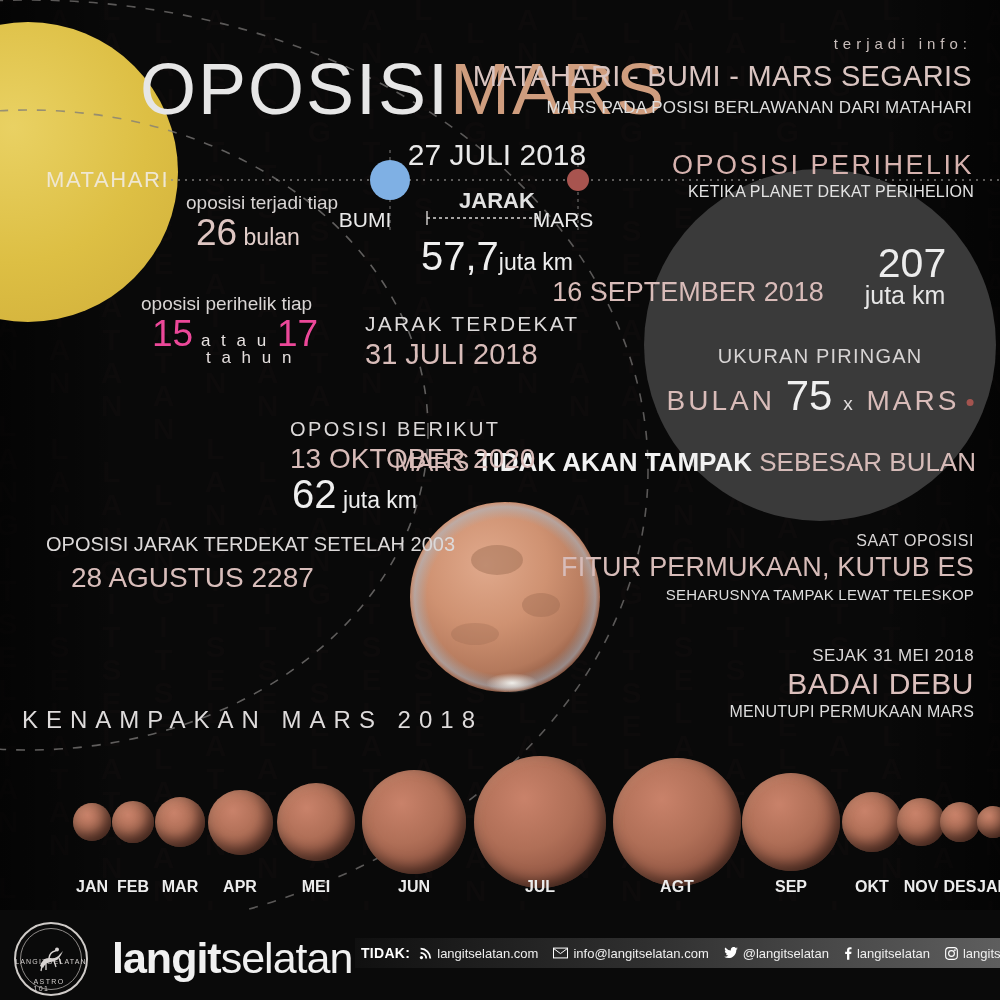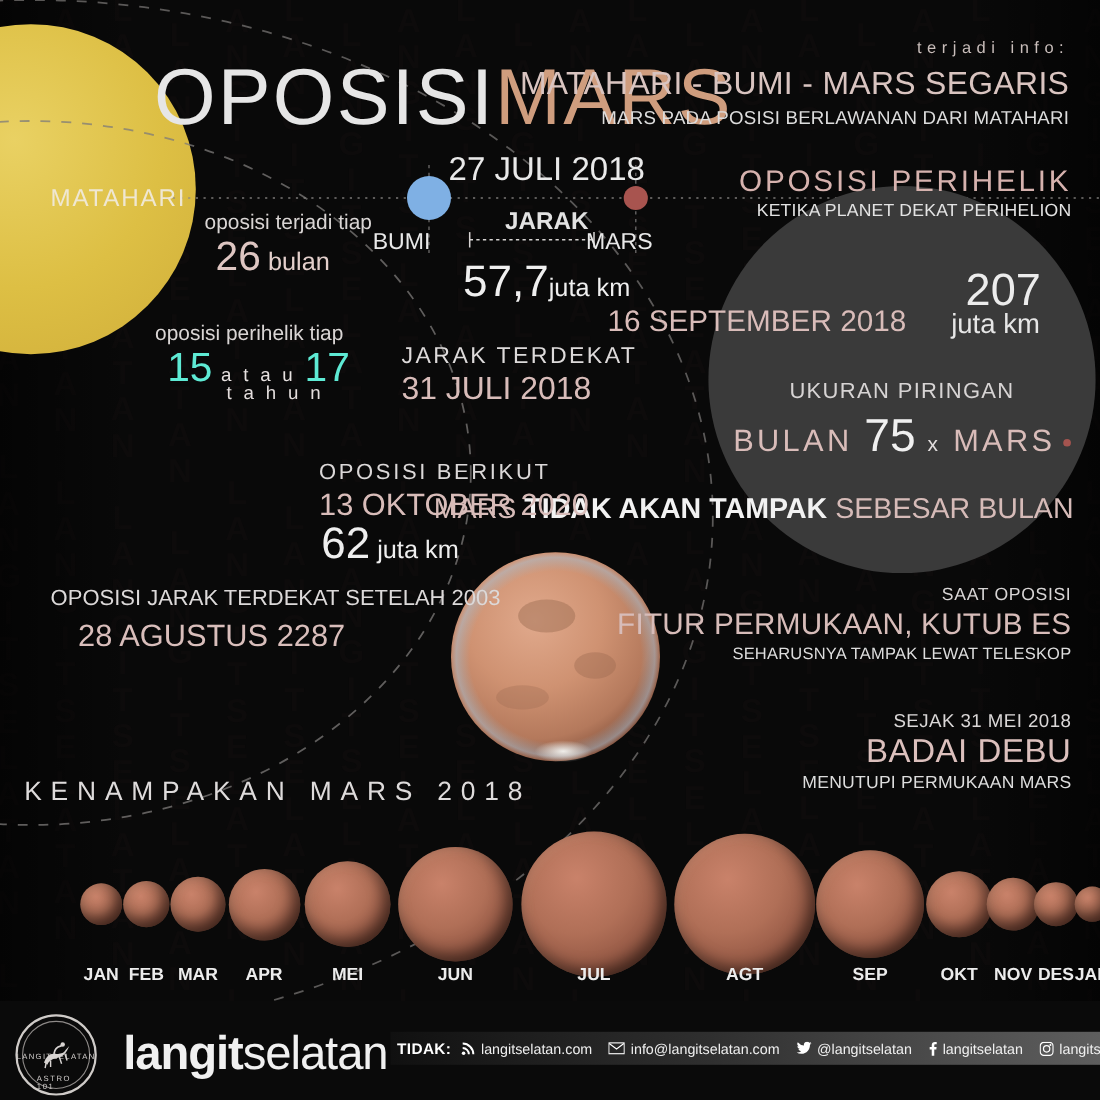--- a/index.html
+++ b/index.html
@@ -64,21 +64,21 @@
 
   
   #matahari{left:46px;top:167px;font-size:22px;color:#efe7d2;letter-spacing:1.6px;}
 
   #terjadiTiap{left:186px;top:192px;font-size:19px;color:#d9d5d4;}
   #bulan26{left:196px;top:212px;font-size:23px;color:#e3cfcb;}
   #bulan26 .n{font-size:37px;color:#dec6c2;font-weight:300;}
 
   #perihelikTiap{left:141px;top:293px;font-size:19px;color:#d9d5d4;}
   #tahunLine{left:152px;top:313px;font-size:17px;color:#e7e1e0;letter-spacing:3px;}
-  #tahunLine .n{font-size:37px;color:#5eead4;font-weight:300;letter-spacing:0;}
+  #tahunLine .n{font-size:37px;color:#ec4899;font-weight:300;letter-spacing:0;}
   #tahunWord{left:206px;top:348px;font-size:17px;color:#e4dedd;letter-spacing:3px;}
 
   
   #tgl27{left:497px;top:138px;font-size:30px;color:#e9e9e9;font-weight:300;}
   #jarakLbl{left:497px;top:188px;font-size:22px;color:#e2e2e2;font-weight:700;}
   #bumiLbl{left:365px;top:208px;font-size:21px;color:#e9e9e9;font-weight:300;}
   #marsLbl{left:563px;top:208px;font-size:21px;color:#e9e9e9;font-weight:300;}
   #km577{left:497px;top:234px;font-size:23px;color:#efefef;font-weight:300;}
   #km577 .n{font-size:40px;}
 

